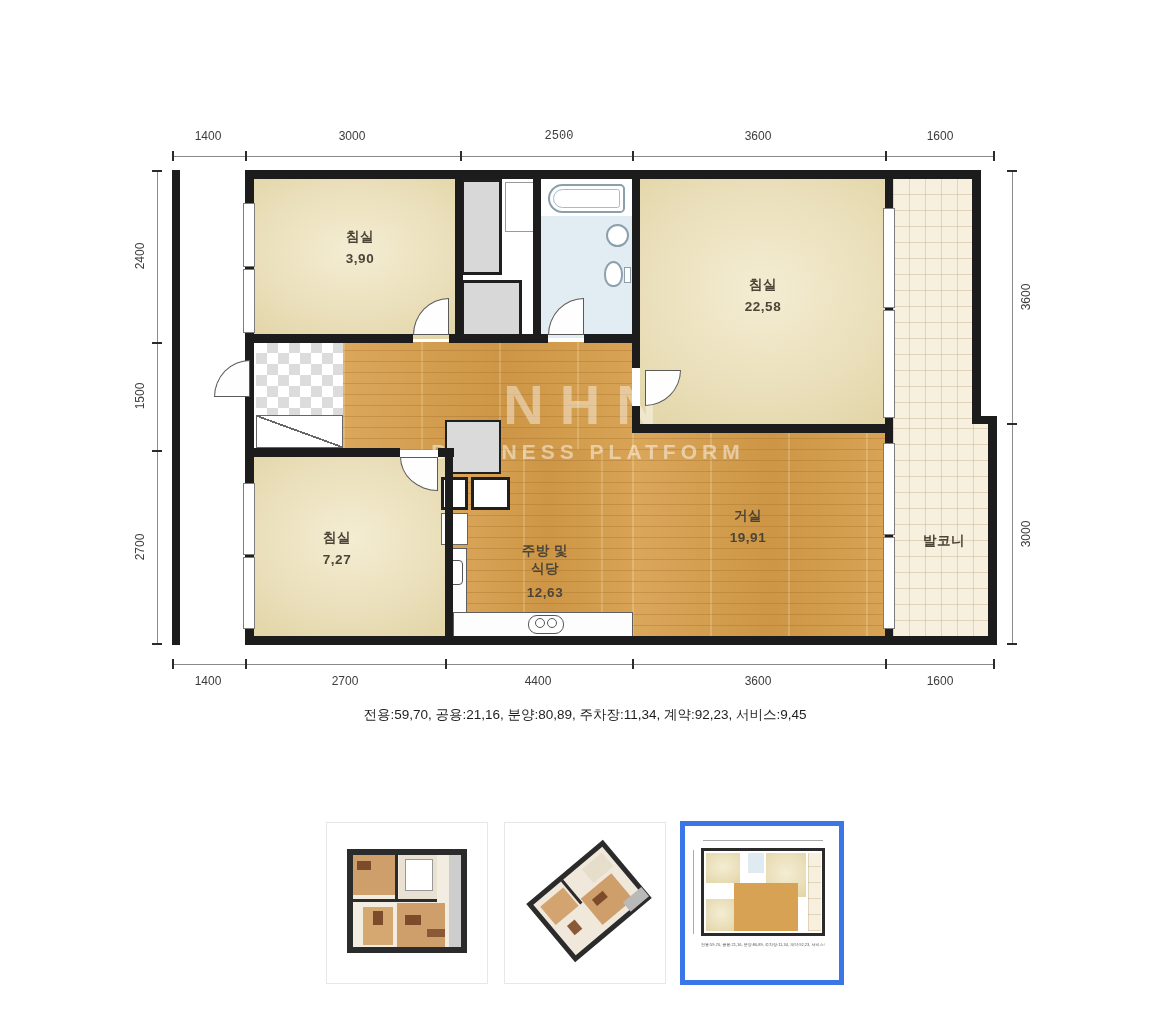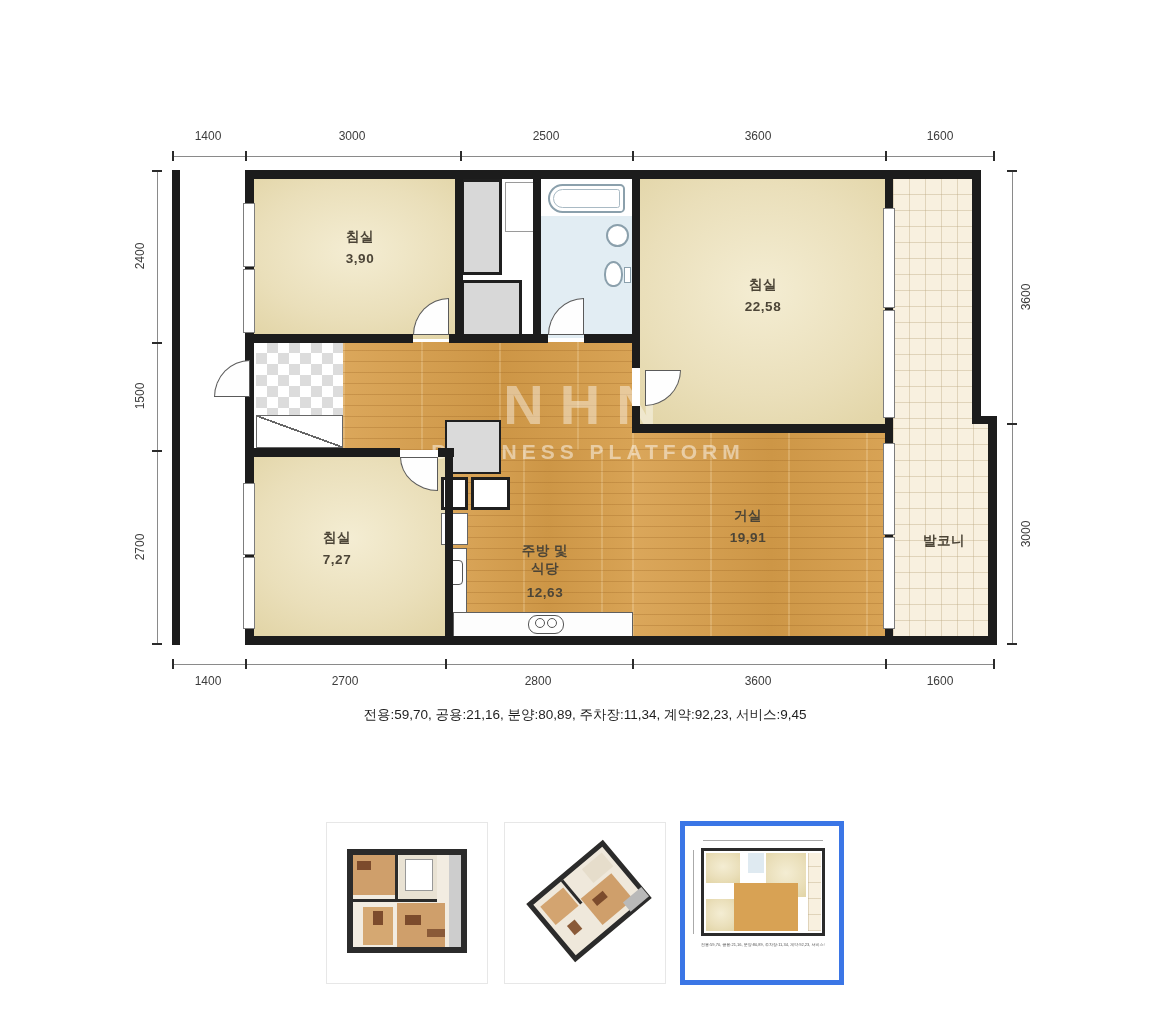--- a/index.html
+++ b/index.html
@@ -157,34 +157,34 @@
 
     <div class="abs dimline-h" style="left:172px;top:156px;width:823px;"></div>
     <div class="abs tick-v" style="left:172px;top:151px;"></div>
     <div class="abs tick-v" style="left:245px;top:151px;"></div>
     <div class="abs tick-v" style="left:460px;top:151px;"></div>
     <div class="abs tick-v" style="left:632px;top:151px;"></div>
     <div class="abs tick-v" style="left:885px;top:151px;"></div>
     <div class="abs tick-v" style="left:993px;top:151px;"></div>
     <div class="abs dimlabel" style="left:208px;top:136px;">1400</div>
     <div class="abs dimlabel" style="left:352px;top:136px;">3000</div>
-    <div class="abs dimlabel" style="left:546px;top:136px;">2500</div>
+    <div class="abs dimlabel" style="left:559px;top:136px;font-family:Liberation Mono, monospace;">2500</div>
     <div class="abs dimlabel" style="left:758px;top:136px;">3600</div>
     <div class="abs dimlabel" style="left:940px;top:136px;">1600</div>
 
     <div class="abs dimline-h" style="left:172px;top:664px;width:823px;"></div>
     <div class="abs tick-v" style="left:172px;top:659px;"></div>
     <div class="abs tick-v" style="left:245px;top:659px;"></div>
     <div class="abs tick-v" style="left:445px;top:659px;"></div>
     <div class="abs tick-v" style="left:632px;top:659px;"></div>
     <div class="abs tick-v" style="left:885px;top:659px;"></div>
     <div class="abs tick-v" style="left:993px;top:659px;"></div>
     <div class="abs dimlabel" style="left:208px;top:681px;">1400</div>
     <div class="abs dimlabel" style="left:345px;top:681px;">2700</div>
-    <div class="abs dimlabel" style="left:538px;top:681px;">2800</div>
+    <div class="abs dimlabel" style="left:538px;top:681px;">4400</div>
     <div class="abs dimlabel" style="left:758px;top:681px;">3600</div>
     <div class="abs dimlabel" style="left:940px;top:681px;">1600</div>
 
     <div class="abs dimline-v" style="left:157px;top:170px;height:475px;"></div>
     <div class="abs tick-h" style="left:152px;top:170px;"></div>
     <div class="abs tick-h" style="left:152px;top:342px;"></div>
     <div class="abs tick-h" style="left:152px;top:450px;"></div>
     <div class="abs tick-h" style="left:152px;top:643px;"></div>
     <div class="abs dimlabel rot" style="left:140px;top:256px;">2400</div>
     <div class="abs dimlabel rot" style="left:140px;top:396px;">1500</div>

